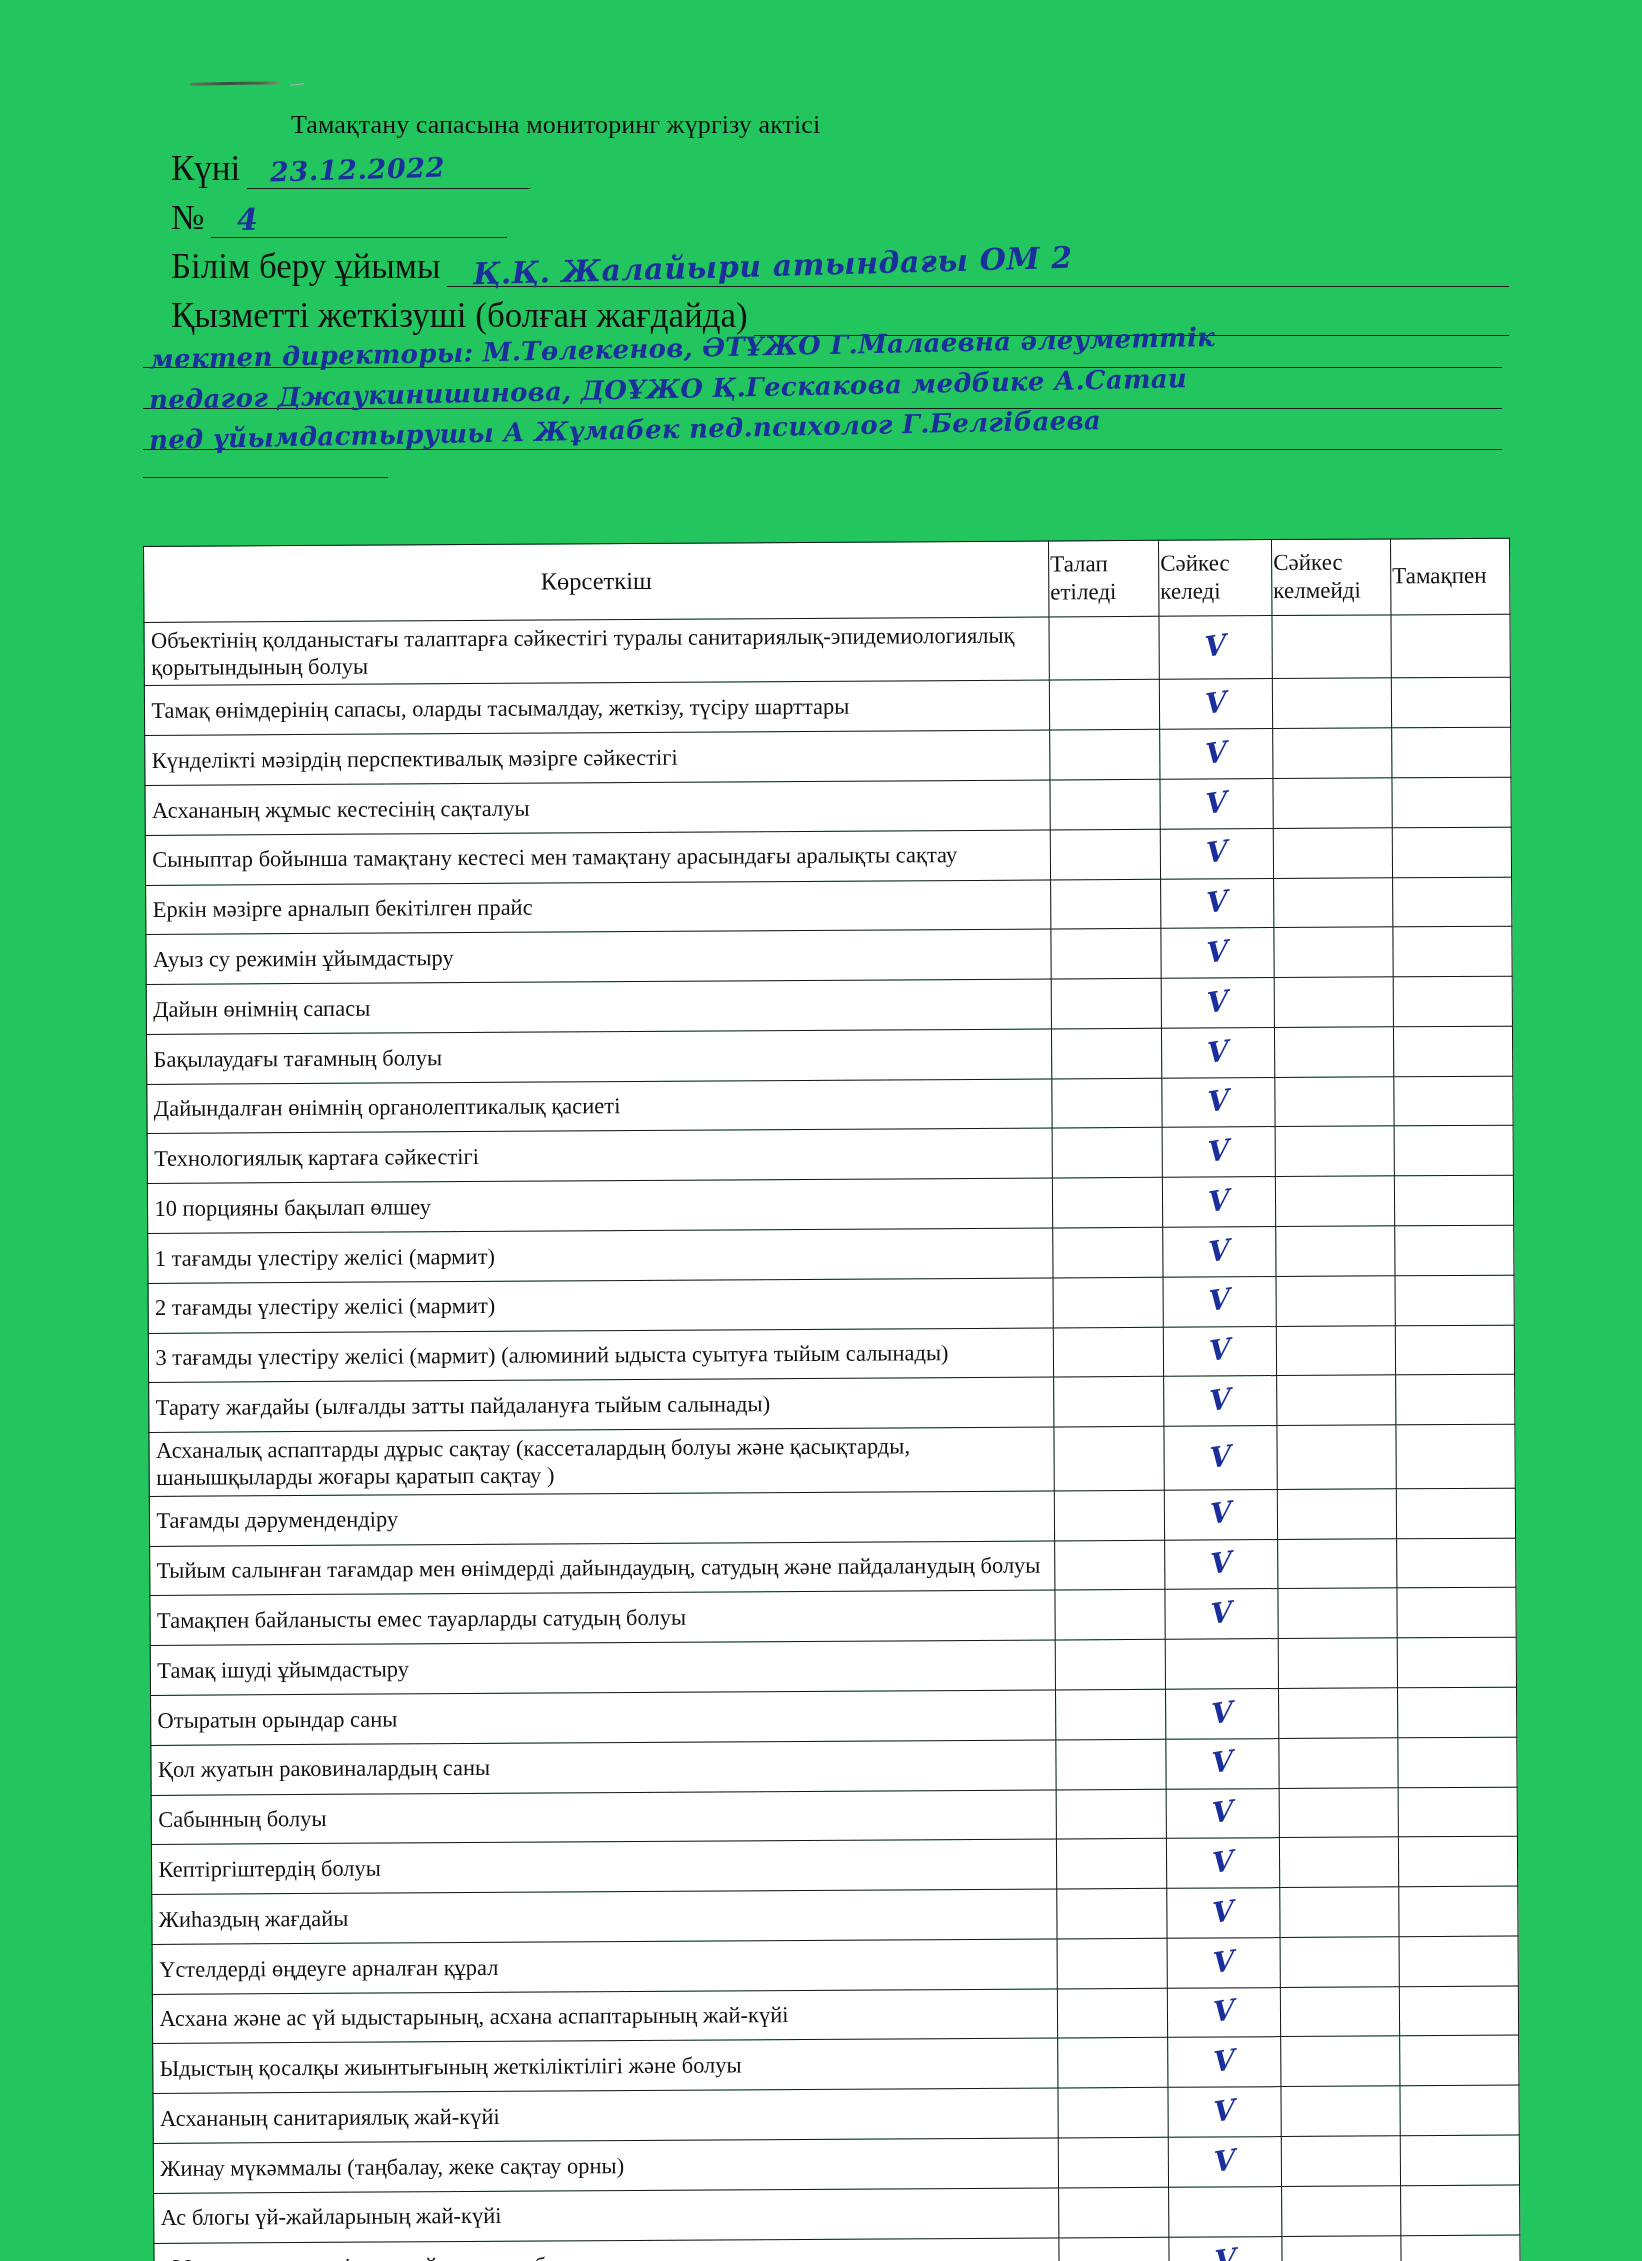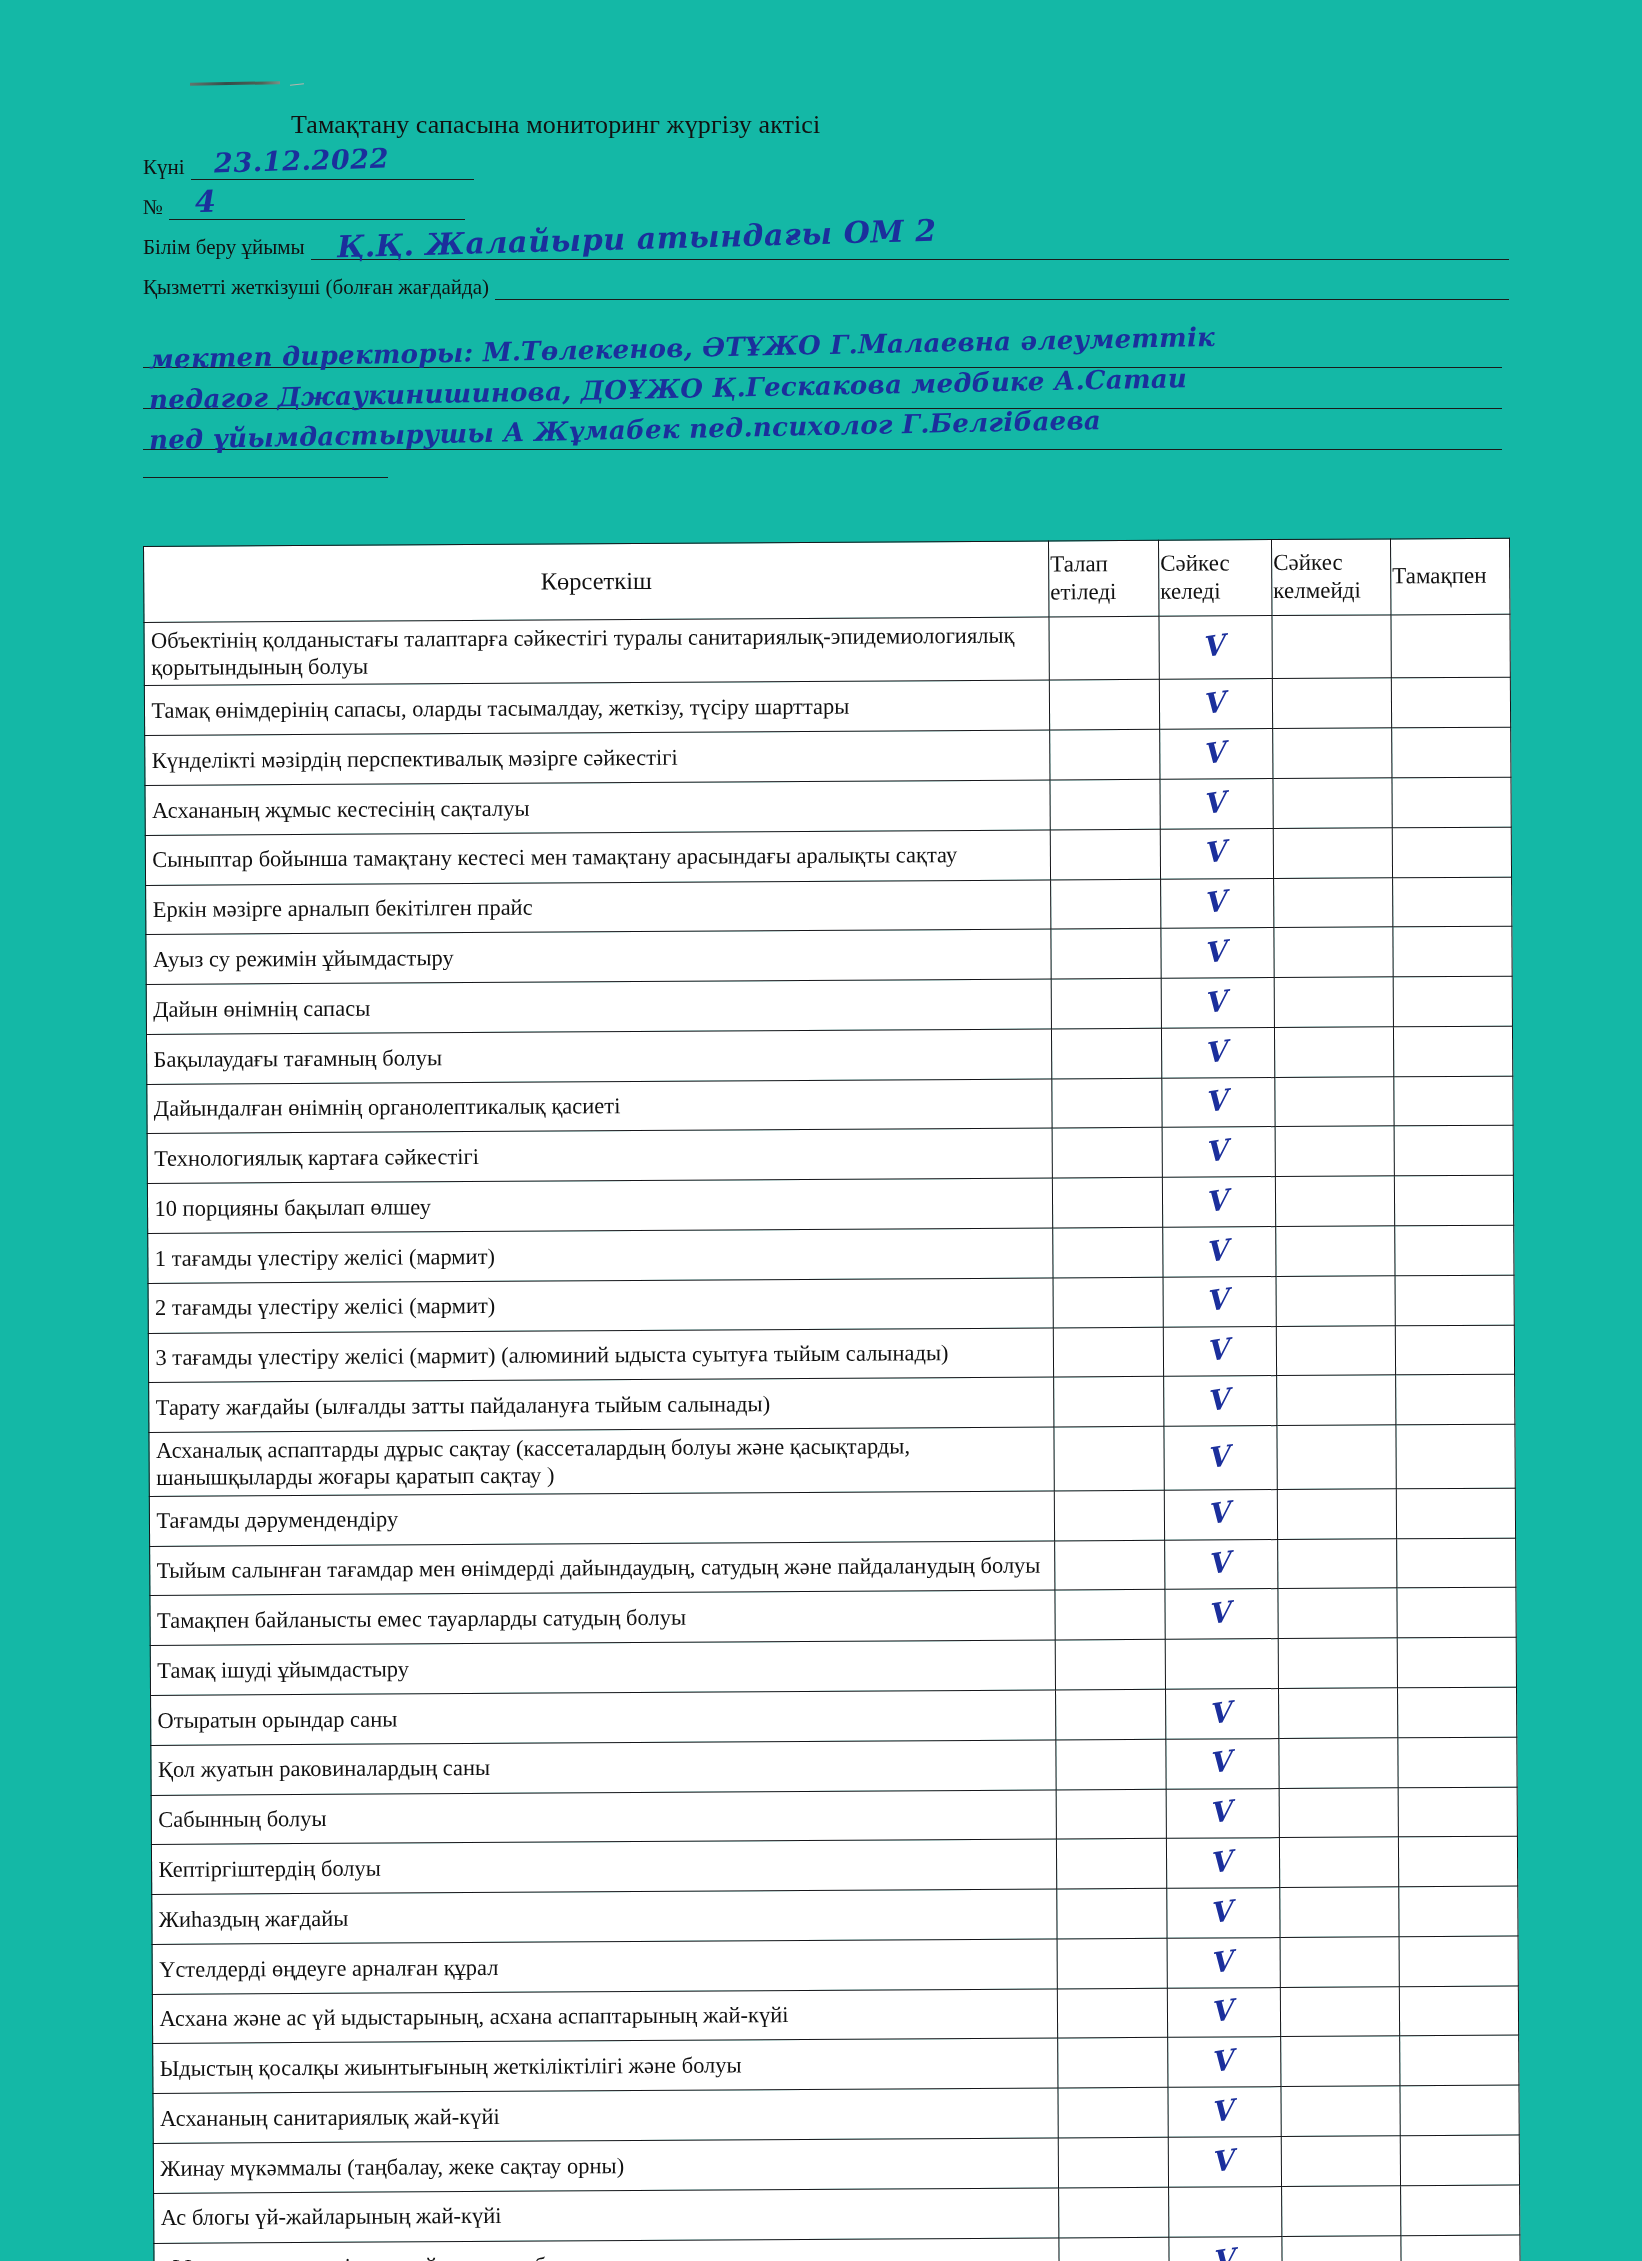--- a/index.html
+++ b/index.html
@@ -12,21 +12,21 @@
     height: 2261px;
     font-family: "Liberation Serif", "DejaVu Serif", serif;
     color: #111111;
     position: relative;
     overflow: hidden;
   }
 
   .page {
     position: absolute;
     inset: 0;
-    background: #14b8a6;
+    background: #22c55e;
   }
 
   
   .scan-smudge {
     position: absolute;
     left: 190px;
     top: 82px;
     width: 90px;
     height: 3.2px;
     background: linear-gradient(90deg, #6f6a63, #3b3a38 40%, #5a5348 80%, #8d8980);
@@ -57,23 +57,24 @@
     white-space: nowrap;
   }
 
   .field-row {
     display: flex;
     align-items: flex-end;
     margin-top: 9px;
     position: relative;
   }
   .field-label {
-    font-size: 21px;
+    font-size: 35px;
     white-space: nowrap;
     padding-right: 6.4px;
+    margin-left: 28px;
   }
   .field-rule {
     flex: 1;
     position: relative;
     border-bottom: 1.9px solid #1b1b1b;
     height: 30px;
   }
   .field-rule.short { flex: 0 0 283px; }
   .field-rule.num   { flex: 0 0 296px; }
 

